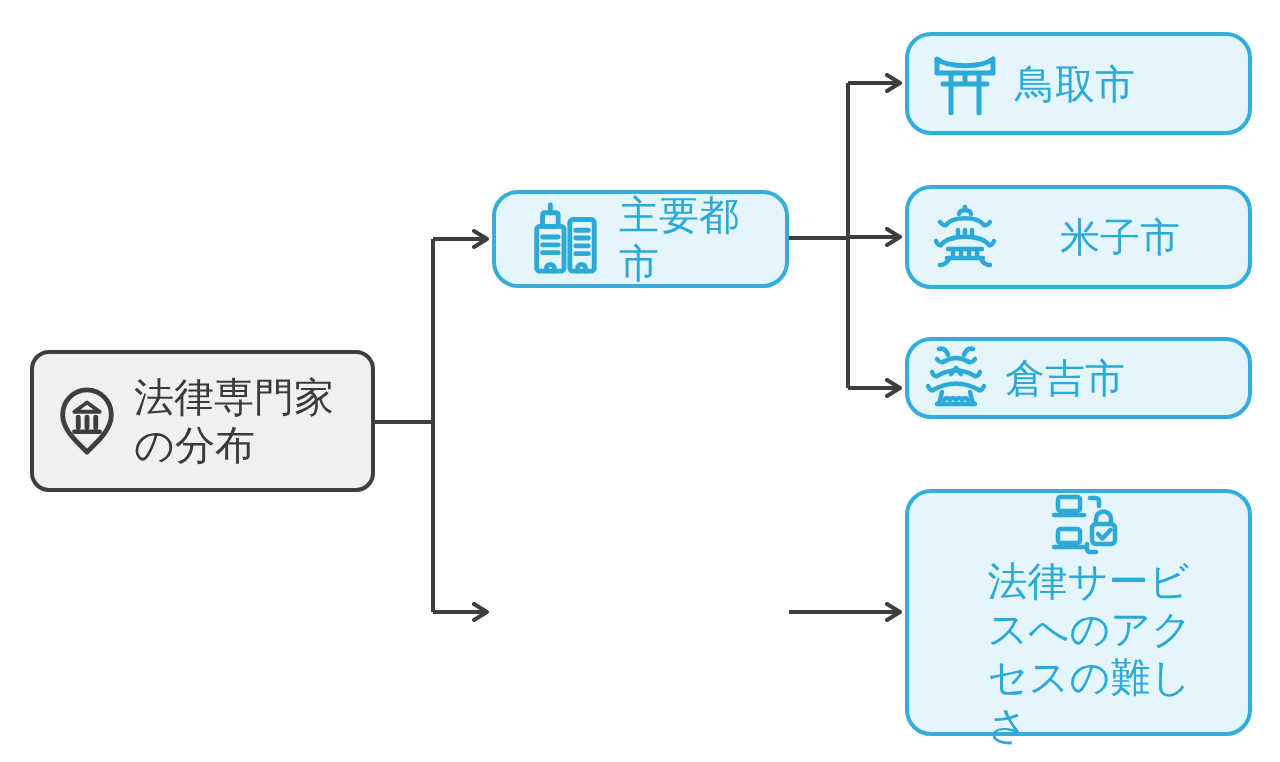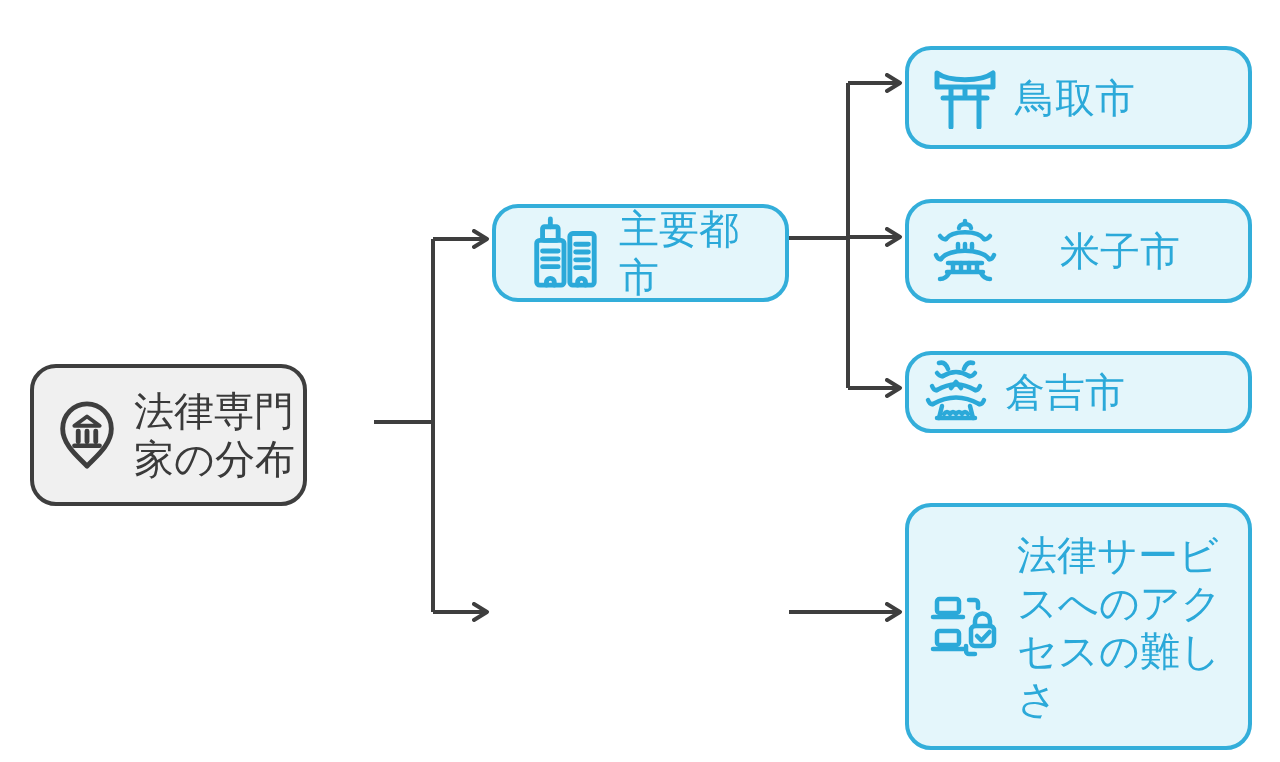--- a/index.html
+++ b/index.html
@@ -3,21 +3,21 @@
 <meta charset="utf-8">
 <style>
   html,body{margin:0;padding:0;background:#fff;}
   .canvas{
     position:relative;width:1280px;height:762px;background:#fff;overflow:hidden;
     font-family:"Liberation Sans","DejaVu Sans",sans-serif;
   }
   .connectors{position:absolute;left:0;top:0;width:1280px;height:762px;}
   .node{
     position:absolute;display:flex;align-items:center;box-sizing:border-box;
-    border-radius:26px;border:4px solid #3E3E3E;font-size:40px;line-height:1.2;margin-top:14px;
+    border-radius:26px;border:4px solid #3E3E3E;font-size:40px;line-height:1.2;
   }
   .node-root{
     background:#F0F0F0;border-color:#3E3E3E;color:#3A3A3A;
     padding-left:20px;padding-right:8px;
   }
   .node-blue{
     background:#E4F6FB;border-color:#33AEDA;color:#2BA9D9;
   }
   .node-branch{padding-left:33px;padding-right:8px;}
   .node-leaf{padding-left:24px;padding-right:8px;}
@@ -51,21 +51,21 @@
       <path d="M433 612 H487" marker-end="url(#arrow)"></path>
       <path d="M789 238 H848"></path>
       <path d="M848 83 V388"></path>
       <path d="M848 83 H900" marker-end="url(#arrow)"></path>
       <path d="M848 237 H900" marker-end="url(#arrow)"></path>
       <path d="M848 388 H900" marker-end="url(#arrow)"></path>
       <path d="M789 612 H900" marker-end="url(#arrow)"></path>
     </g>
   </svg>
 
-  <div class="node node-root" style="left:30px;top:350px;width:277px;height:142px;">
+  <div class="node node-root" style="left:30px;top:350px;width:345px;height:142px;border-radius:19px;">
     <span class="icon">
       <svg width="66" height="72" viewBox="0 0 66 74">
         <g class="stroke-dark">
           <path stroke-width="5" d="M33 69 C26 61 8 48 8 30.5 C8 16.4 19.2 5 33 5 C46.8 5 58 16.4 58 30.5 C58 48 40 61 33 69 Z"></path>
           <path stroke-width="4" d="M20 27.5 L33 18 L46 27.5 Z"></path>
           <path stroke-width="5" d="M24 33 V44 M33 33 V44 M42 33 V44"></path>
           <path stroke-width="4.5" d="M20 48 H46"></path>
         </g>
       </svg>
     </span>
@@ -142,21 +142,21 @@
           <path d="M7 45 q-3 1 -5 -4 M53 45 q3 1 5 -4"></path>
           <path d="M16 47 L13 59 M44 47 L47 59"></path>
           <path d="M11 59 H49"></path>
           <path d="M18 55 q3 -4 6 0 q3 -4 6 0 q3 -4 6 0 q3 -4 6 0"></path>
         </g>
       </svg>
     </span>
     <span class="label leaf-label">倉吉市</span>
   </div>
 
-  <div class="node node-blue node-leaf" style="left:905px;top:489px;width:347px;height:247px;padding-left:20px;">
+  <div class="node node-blue node-leaf" style="left:905px;top:489px;width:347px;height:247px;padding-left:20px;flex-direction:column;">
     <span class="icon">
       <svg width="70" height="64" viewBox="0 0 70 64">
         <g class="stroke-cyan" stroke-width="4.5">
           <rect x="8" y="4" width="22" height="14" rx="2.5"></rect>
           <path d="M4 22 H34"></path>
           <rect x="8" y="36" width="22" height="14" rx="2.5"></rect>
           <path d="M4 54 H34"></path>
           <path d="M40 5 h6 a3 3 0 0 1 3 3 v5"></path>
           <path d="M46 59 h-6 a3 3 0 0 1 -3 -3 v-5"></path>
           <path d="M46 31 v-5 a7.5 7.5 0 0 1 15 0 v5"></path>

